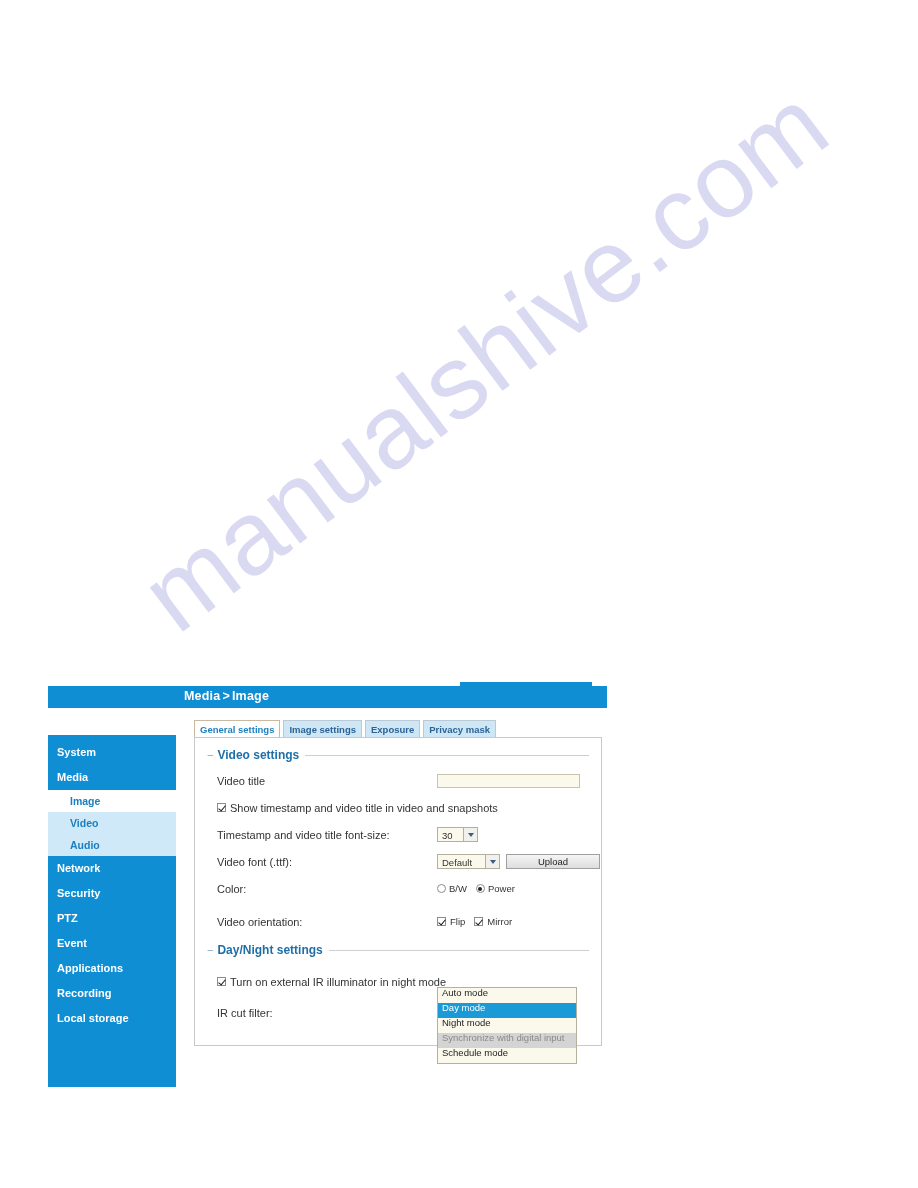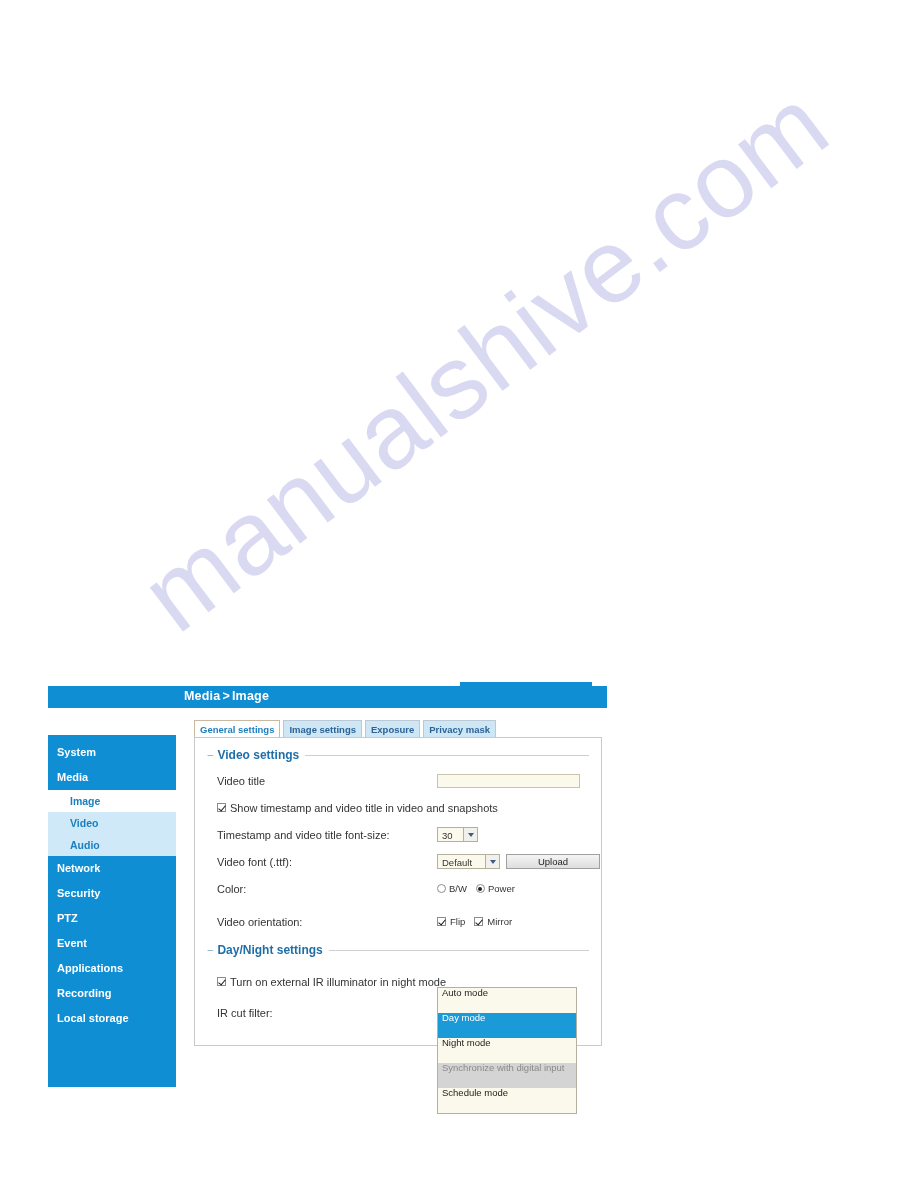--- a/index.html
+++ b/index.html
@@ -338,21 +338,21 @@
   .listbox {
     border: 1px solid #b3b0a0;
     background: #fbf9ec;
     width: 140px;
     box-sizing: border-box;
   }
   .listbox .li {
     font-size: 9.5px;
     color: #222;
     padding: 0 0 0 4px;
-    height: 25px;
+    height: 15px;
     line-height: 10.5px;
     white-space: nowrap;
     overflow: hidden;
   }
   .listbox .li.selected {
     background: #1b9ad8;
     color: #ffffff;
   }
   .listbox .li.disabled {
     background: #d4d4d4;

